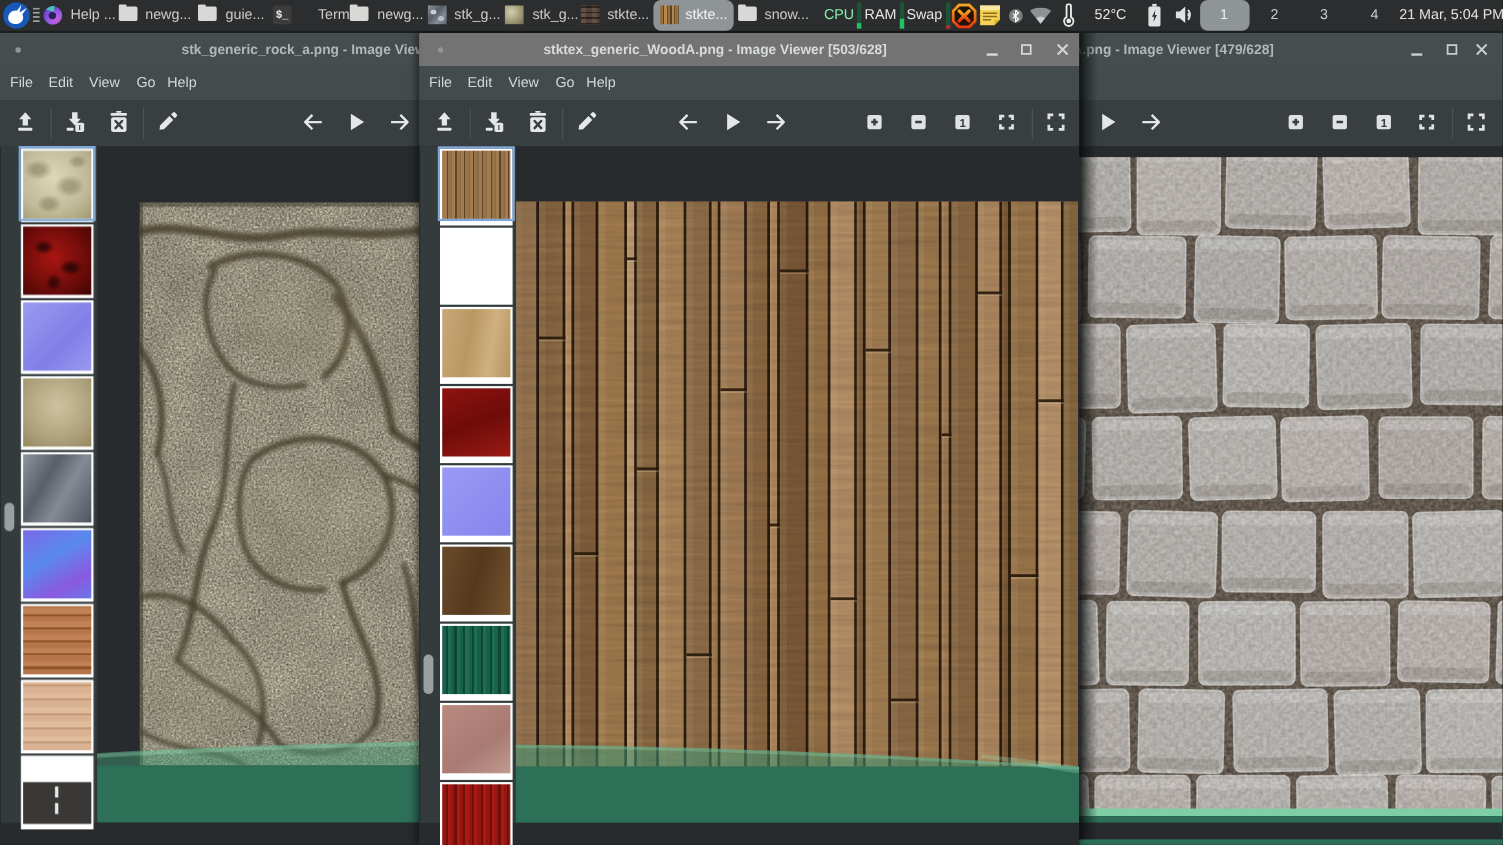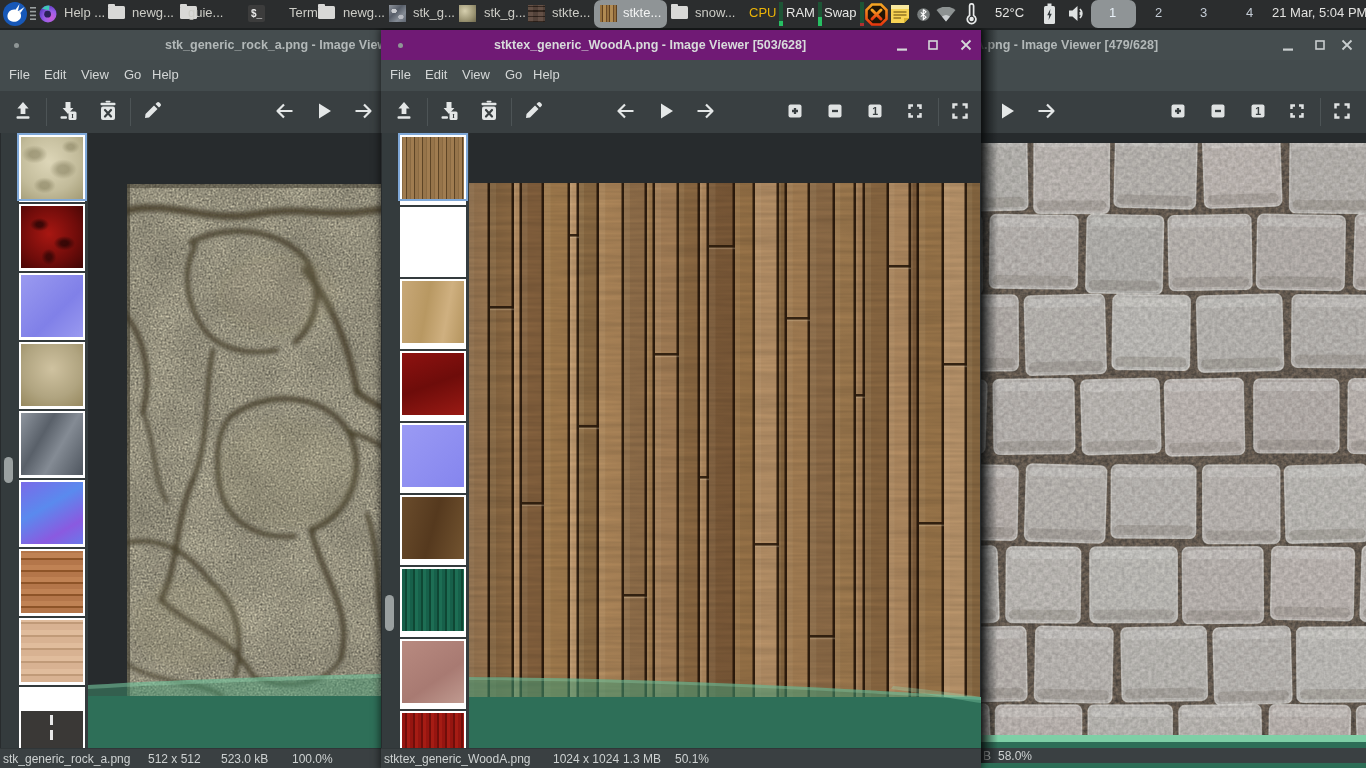--- a/index.html
+++ b/index.html
@@ -9,21 +9,21 @@
   
   #panel { position:absolute; left:0; top:0; width:1366px; height:28px; background:#2b2d2e; z-index:50; }
   #panel .lbl { position:absolute; top:5px; font-size:13px; color:#ccccc6; white-space:nowrap; }
   #panel .num { position:absolute; top:5px; font-size:13px; color:#c3cbd4; }
   .fold { position:absolute; top:6px; width:17px; height:13px; background:#d8d8d6; border-radius:1.5px; }
   .fold:before { content:""; position:absolute; left:0; top:-2.5px; width:7px; height:3px; background:#d8d8d6; border-radius:1px 1px 0 0; }
   .thumb16 { position:absolute; top:5px; width:17px; height:17px; }
   
   .win { position:absolute; top:30px; height:738px; background:#272b2d; }
   .titlebar { position:absolute; left:0; top:0; width:100%; height:30px; background:#454d4f; }
-  .titlebar.focus { background:#701a75;text-decoration:underline; }
+  .titlebar.focus { background:#737373;text-decoration:underline; }
   .title-txt { position:absolute; top:8px; font-size:12.5px; font-weight:bold; color:#b2b8b8; white-space:nowrap; }
   .titlebar.focus .title-txt { color:#d8dbdb; }
   .win-dot { position:absolute; top:13px; width:5px; height:5px; border-radius:50%; background:#8f9696; }
   .menubar { position:absolute; left:0; top:30px; width:100%; height:31px; background:#434b4d; }
   .menubar span { position:absolute; top:7px; font-size:13px; color:#d4d7d7; }
   .toolbar { position:absolute; left:0; top:61px; width:100%; height:42px; background:#393f41; }
   .tsep { position:absolute; top:7px; width:1px; height:28px; background:#4d5456; }
   .statusbar { position:absolute; left:0; bottom:0; width:100%; height:20px; background:#3a4042; border-top:1px solid #303638; }
   .statusbar span { position:absolute; top:3px; font-size:12px; color:#ced2d2; white-space:nowrap; }
   .sidebar { position:absolute; left:1px; top:103px; width:87px; bottom:20px; background:#343b3d; }
@@ -65,37 +65,37 @@
         </radialGradient>
       </defs>
     <circle cx="9" cy="9" r="8.5" fill="url(#ffg)"></circle>
     <path d="M3 4 A8.5 8.5 0 0 1 10.5 0.6 L10 5.5 C7 4.5 5 4 3 4 Z" fill="#3ec9b5"></path>
     <circle cx="8.6" cy="9.2" r="3.4" fill="#2b2258"></circle>
   </svg>
   <span class="lbl" style="left:64px">Help ...</span>
   <div class="fold" style="left:108px"></div>
   <span class="lbl" style="left:132px">newg...</span>
   <div class="fold" style="left:180px"></div>
-  <span class="lbl" style="left:188px">guie...</span>
+  <span class="lbl" style="left:205px">guie...</span>
   <div class="abs" style="left:248px;top:5px;width:17px;height:17px;background:#3c3c3c;border-radius:2px;color:#e8e8e8;font-size:10px;font-weight:bold;line-height:17px;text-align:center">$<span style="color:#fff">_</span></div>
   <span class="lbl" style="left:289px">Termi...</span>
   <div class="fold" style="left:318px"></div>
   <span class="lbl" style="left:343px">newg...</span>
   <div class="thumb16" style="left:389px;background:radial-gradient(6px 5px at 30% 35%, #c9ccd0 0 40%, transparent 50%),radial-gradient(6px 5px at 70% 70%, #b9bcc2 0 40%, transparent 50%),linear-gradient(135deg,#8e949c 0%,#565d68 40%,#868d96 70%,#5e6570 100%)"></div>
   <span class="lbl" style="left:413px">stk_g...</span>
   <div class="thumb16" style="left:459px;background:radial-gradient(circle at 35% 35%,#d6cfae,#9c9574 60%,#6e684c)"></div>
   <span class="lbl" style="left:484px">stk_g...</span>
   <div class="thumb16" style="left:528px;background:repeating-linear-gradient(0deg,rgba(25,16,10,0.55) 0 1.5px,rgba(130,105,92,0.3) 1.5px 5px),repeating-linear-gradient(90deg,#56453c 0 5px,#3e312a 5px 10px)"></div>
   <span class="lbl" style="left:552px">stkte...</span>
   <div class="abs" style="left:594px;top:0;width:73px;height:28px;background:#8f9496;border-radius:7px"></div>
   <div class="thumb16" style="left:600px;background:repeating-linear-gradient(90deg,#96713f 0 2.5px,#5e401f 2.5px 3.5px,#b08a52 3.5px 6px,#6b4a28 6px 7px)"></div>
   <span class="lbl" style="left:623px;color:#f2f3f3">stkte...</span>
   <div class="fold" style="left:671px"></div>
   <span class="lbl" style="left:695px">snow...</span>
-  <span class="lbl" style="left:749px;color:#eab308">CPU</span>
+  <span class="lbl" style="left:749px;color:#86efac">CPU</span>
   <div class="abs" style="left:779px;top:2px;width:4px;height:24px;background:#1d5435">
       <div class="abs" style="left:0;bottom:0;width:4px;height:5px;background:#27bf63"></div>
     </div>
   <span class="lbl" style="left:786px;color:#e6e6e4">RAM</span>
   <div class="abs" style="left:818px;top:2px;width:4px;height:24px;background:#1d5435">
       <div class="abs" style="left:0;bottom:0;width:4px;height:9px;background:#27bf63"></div>
     </div>
   <span class="lbl" style="left:824px;color:#e6e6e4">Swap</span>
   <div class="abs" style="left:860px;top:2px;width:4px;height:24px;background:#1d5435">
       <div class="abs" style="left:0;bottom:0;width:4px;height:3px;background:#b03030"></div>
@@ -335,26 +335,20 @@
         <div class="tx" style="background:repeating-linear-gradient(0deg,#d8b292 0 6px,#c09a78 6px 8px,#e0bc9c 8px 13px)"></div>
       </div>
       <div class="cell" style="top:554px;height:67px">
         <div class="tx" style="top:24px;height:38px;background:#3a3836">
           <div style="position:absolute;left:29px;top:4px;width:3px;height:10px;background:#e8e8e8"></div>
           <div style="position:absolute;left:29px;top:19px;width:3px;height:10px;background:#e8e8e8"></div>
         </div>
       </div>
       <div class="sbpill" style="left:3px;top:324px;height:26px"></div>
     </div>
-  <div class="statusbar">
-    <span style="left:3px">stk_generic_rock_a.png</span>
-    <span style="left:148px">512 x 512</span>
-    <span style="left:221px">523.0 kB</span>
-    <span style="left:292px">100.0%</span>
-  </div>
 </div>
 
 <div class="abs" style="left:981px;top:700px;width:385px;height:68px;background:#2d6e57"></div>
 <div id="winR" class="win" style="left:664px;width:702px;height:733px">
   <div class="titlebar">
     <span class="title-txt" id="titleR" style="left:190px">stktex_generic_rockA.png - Image Viewer [479/628]</span>
     <svg class="abs" style="left:617px;top:8px" width="14" height="14" viewBox="0 0 14 14">
         <rect x="2" y="10.5" width="10" height="2.2" fill="#c9cecf"></rect>
       </svg>
     <svg class="abs" style="left:649px;top:8px" width="14" height="14" viewBox="0 0 14 14">
@@ -711,24 +705,20 @@
         <rect x="588.2090897714762" y="623.5323468235006" width="74.06357063169757" height="10" rx="5" fill="rgba(105,96,84,0.3)"></rect>
         <rect x="588.2090897714762" y="565" width="74.06357063169757" height="9" rx="4" fill="rgba(255,255,252,0.3)"></rect>
       </g>
     <rect width="594" height="594" fill="url(#chk)" opacity="0.3"></rect>
           <rect width="594" height="594" fill="#6b655c" filter="url(#gn)" opacity="0.25"></rect>
   </svg></div>
     <div class="abs" style="left:0;top:602px;right:0;height:7px;background:#7ecfa6"></div>
     <div class="abs" style="left:0;top:609px;right:0;bottom:0;background:#2d6e57"></div>
   </div>
   <div class="abs" style="left:317px;top:0;width:17px;height:100%;background:linear-gradient(90deg,rgba(14,17,18,0.8),rgba(14,17,18,0));z-index:9"></div>
-  <div class="statusbar" style="height:15px;border-top:none">
-    <span style="left:319px;top:1px">B</span>
-    <span style="left:334px;top:1px">58.0%</span>
-  </div>
 </div>
 
 <div id="winM" class="win" style="left:381px;width:600px;box-shadow:0 0 7px 2px rgba(0,0,0,0.5);z-index:10">
   <div class="titlebar focus">
     <div class="win-dot" style="left:17px"></div>
     <span class="title-txt" style="left:113px">stktex_generic_WoodA.png - Image Viewer [503/628]</span>
     <svg class="abs" style="left:514px;top:8px" width="14" height="14" viewBox="0 0 14 14">
         <rect x="2" y="10.5" width="10" height="2.2" fill="#d4d8d8"></rect>
       </svg>
     <svg class="abs" style="left:545px;top:8px" width="14" height="14" viewBox="0 0 14 14">
@@ -965,19 +955,13 @@
         <div class="tx" style="background:repeating-linear-gradient(90deg,#17604a 0 3px,#0f4734 3px 5px,#1d6e54 5px 8px)"></div>
       </div>
       <div class="cell" style="top:506px;height:70px">
         <div class="tx" style="background:linear-gradient(145deg,#b88a80,#a87a72 60%,#c09a90)"></div>
       </div>
       <div class="cell" style="top:578px;height:70px">
         <div class="tx" style="background:repeating-linear-gradient(90deg,#961510 0 3px,#700e0a 3px 5px,#a61c14 5px 8px)"></div>
       </div>
       <div class="sbpill" style="left:3px;top:462px;height:36px"></div>
     </div>
-  <div class="statusbar">
-    <span style="left:3px">stktex_generic_WoodA.png</span>
-    <span style="left:172px">1024 x 1024</span>
-    <span style="left:242px">1.3 MB</span>
-    <span style="left:294px">50.1%</span>
-  </div>
 </div>
 
 </body></html>

